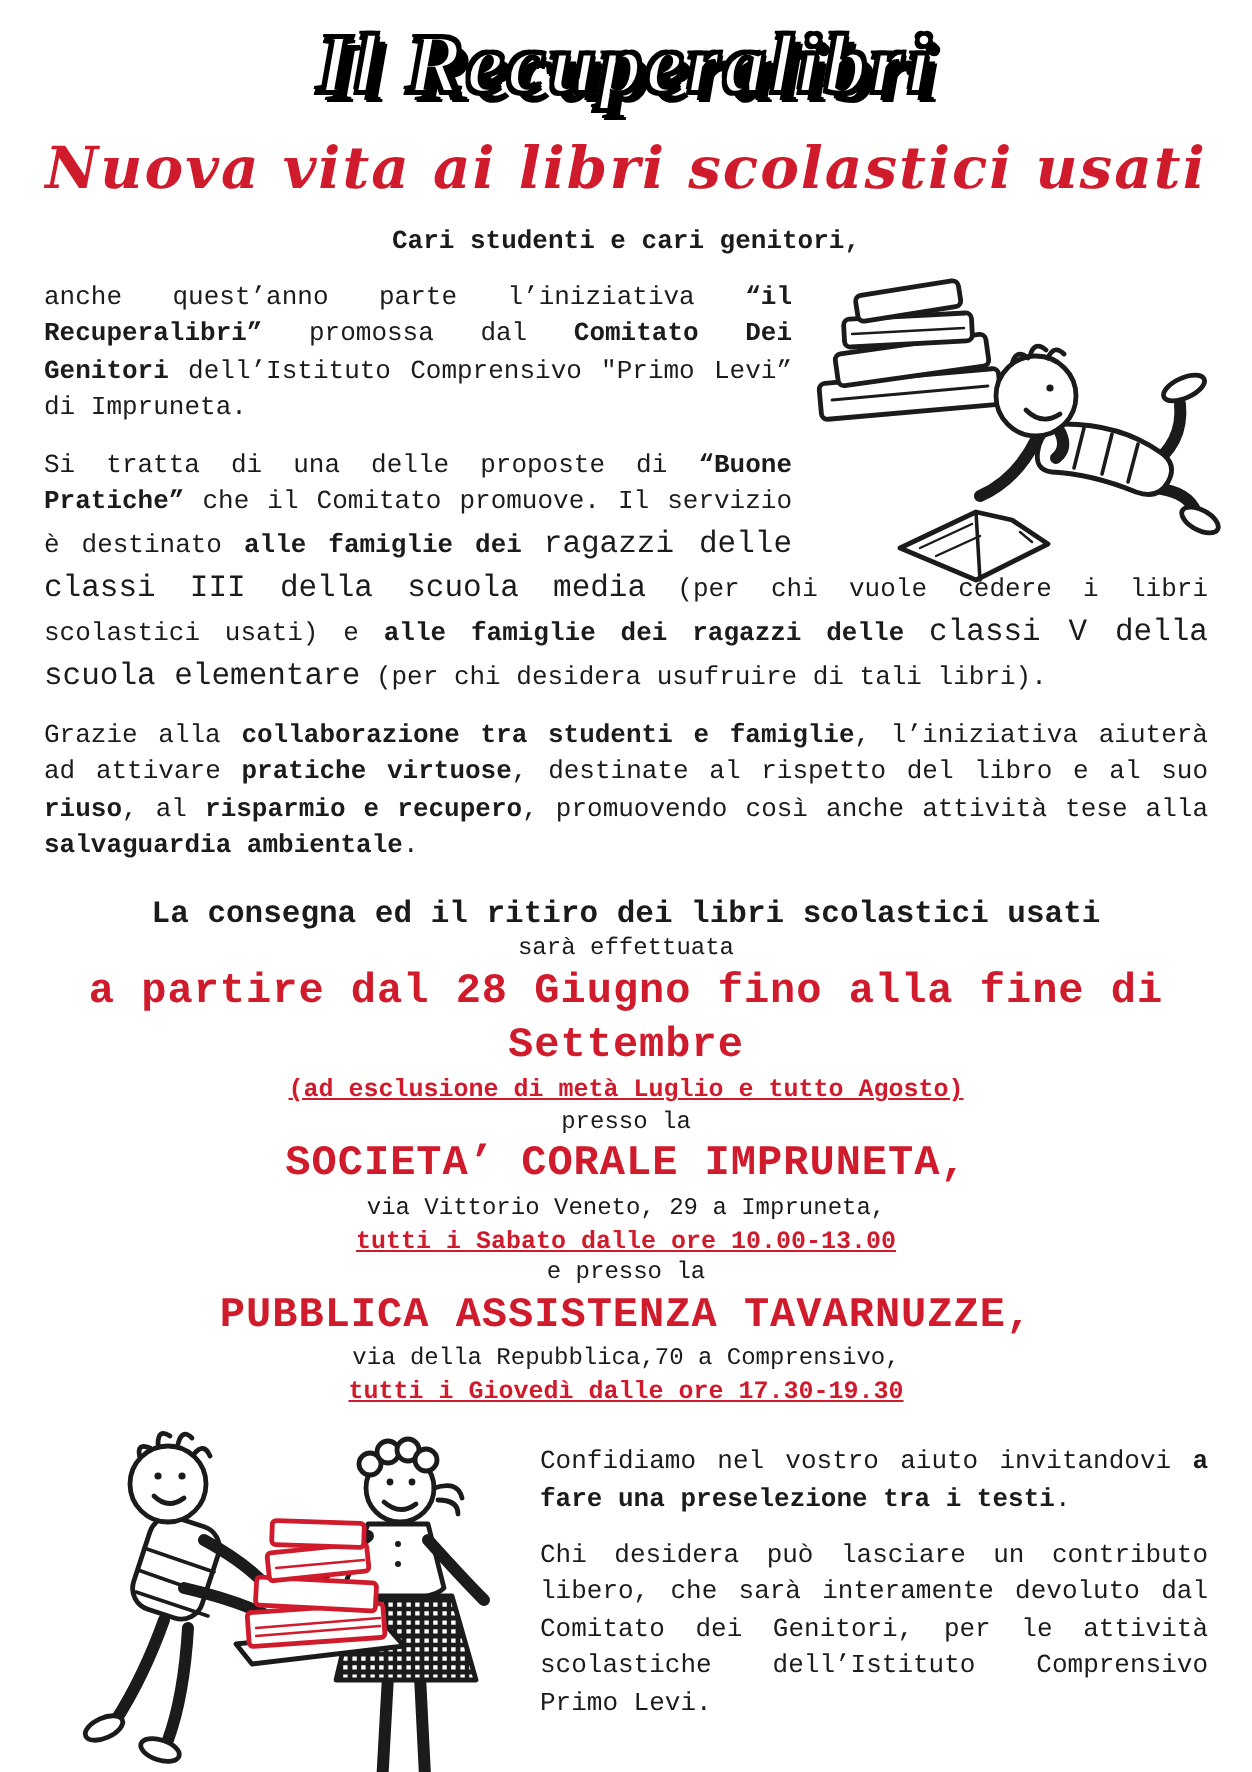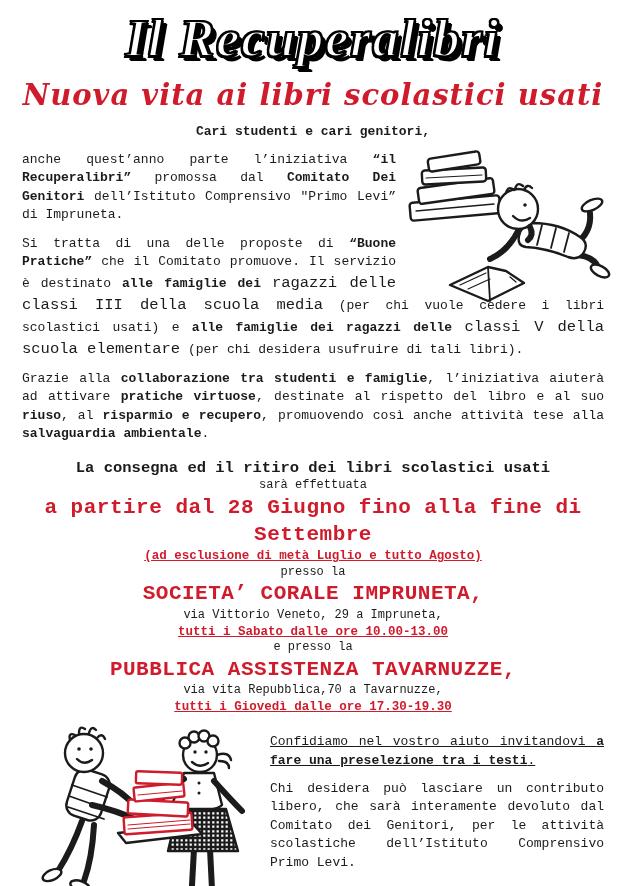--- a/index.html
+++ b/index.html
@@ -20,21 +20,21 @@
     overflow:hidden;
     background:#fff;
     padding:10px 22px 0 22px;
   }
   
   .header{text-align:center;}
   .main-title{
     font-family:"Liberation Serif",serif;
     font-style:italic;
     font-weight:700;
-    font-size:52px;
+    font-size:42px;
     letter-spacing:2px;
     color:#fff;
     -webkit-text-stroke:2px #000;
     text-shadow:
       -1.5px -1.5px 0 #000, 1.5px -1.5px 0 #000,
       -1.5px 1.5px 0 #000, 1.5px 1.5px 0 #000,
       4px 4px 0 #000, 5px 5px 0 #000;
     line-height:1.1;
   }
   .subtitle{
@@ -82,21 +82,21 @@
     margin-top:6px;
     align-items:flex-start;
   }
   .illus-bottom{
     flex:0 0 242px;
     height:215px;
     position:relative;
   }
   .illus-bottom svg{width:238px;height:212px;}
   .bottom-text{flex:1;padding-left:6px;}
-  .bottom-text .para:first-child{margin-top:12px;text-decoration:underline;}
+  .bottom-text .para:first-child{margin-top:12px;}
   .farewell{margin-top:26px;text-align:left;}
   
   .doodle{fill:#fff;stroke:var(--ink);stroke-width:2.4;stroke-linecap:round;stroke-linejoin:round;}
   .doodle .fillink{fill:var(--ink);stroke:none;}
   .doodle .nofill{fill:none;}
   .doodle .limb{fill:none;stroke-width:6;}
   .red-books{stroke:var(--red);}
   .red-books .pg{stroke-width:1.2;}
 </style>
 </head>
@@ -160,21 +160,21 @@
       <div class="line-bold">La consegna ed il ritiro dei libri scolastici usati</div>
       <div class="line-plain">sarà effettuata</div>
       <div class="line-redbold">a partire dal 28 Giugno fino alla fine di Settembre</div>
       <div class="line-redsmall">(ad esclusione di metà Luglio e tutto Agosto)</div>
       <div class="line-plain">presso la</div>
       <div class="line-redbold">SOCIETA’ CORALE IMPRUNETA,</div>
       <div class="line-plain">via Vittorio Veneto, 29 a Impruneta,</div>
       <div class="line-redsmall">tutti i Sabato dalle ore 10.00-13.00</div>
       <div class="line-plain">e presso la</div>
       <div class="line-redbold">PUBBLICA ASSISTENZA TAVARNUZZE,</div>
-      <div class="line-plain">via vita Repubblica,70 a Tavarnuzze,</div>
+      <div class="line-plain">via della Repubblica,70 a Comprensivo,</div>
       <div class="line-redsmall">tutti i Giovedì dalle ore 17.30-19.30</div>
     </div>
 
   <div class="bottom">
     <div class="illus-bottom">
       <svg viewBox="0 0 238 212" class="doodle" aria-hidden="true">
         <defs>
           <pattern id="plaid" width="9" height="9" patternUnits="userSpaceOnUse">
             <rect width="9" height="9" fill="#fff"></rect>
             <path d="M0,4.5 H9 M4.5,0 V9" stroke="#1b1b1b" stroke-width="2.2"></path>

